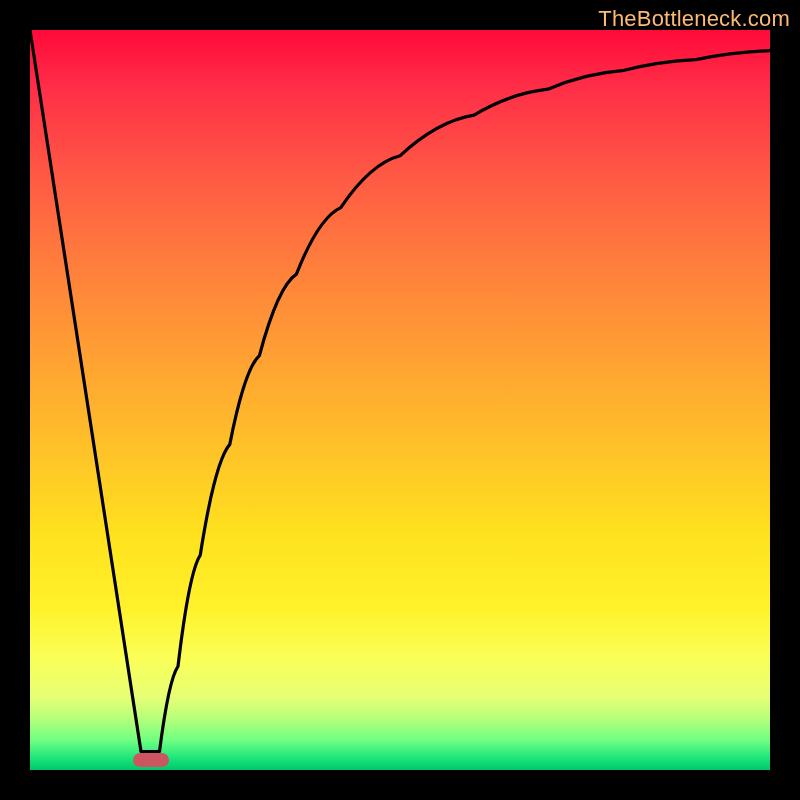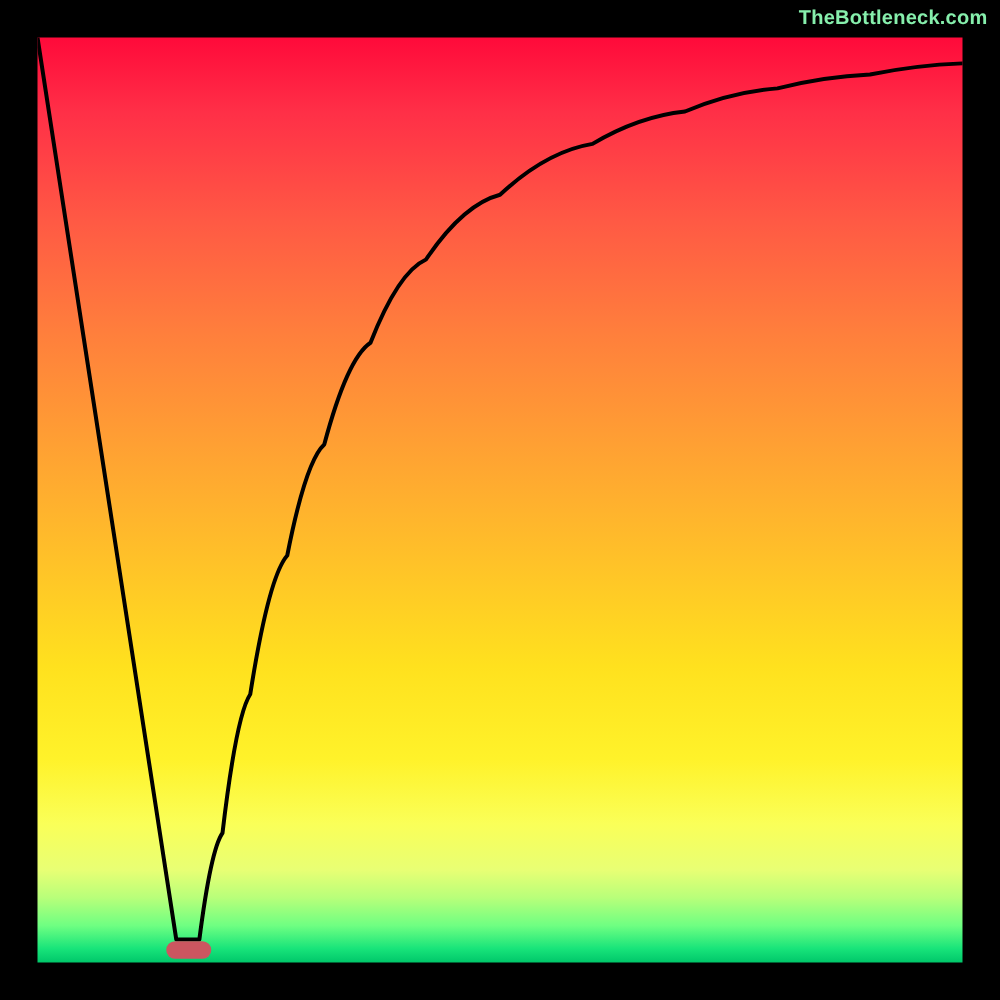--- a/index.html
+++ b/index.html
@@ -39,24 +39,24 @@
       #b8ff7a 93%,
       #6fff82 96%,
       #18e47a 98.5%,
       #00c76a 100%
     );
   }
   .watermark {
     position: absolute;
     top: 6px;
     right: 10px;
-    color: #86efac;
-    font-size: 16px;
+    color: #fdba74;
+    font-size: 22px;
     letter-spacing: 0.2px;
-    font-weight: 700;
+    font-weight: 400;
   }
   svg.curve {
     position: absolute;
     left: 0;
     top: 0;
     width: 740px;
     height: 740px;
   }
   .marker {
     position: absolute;

